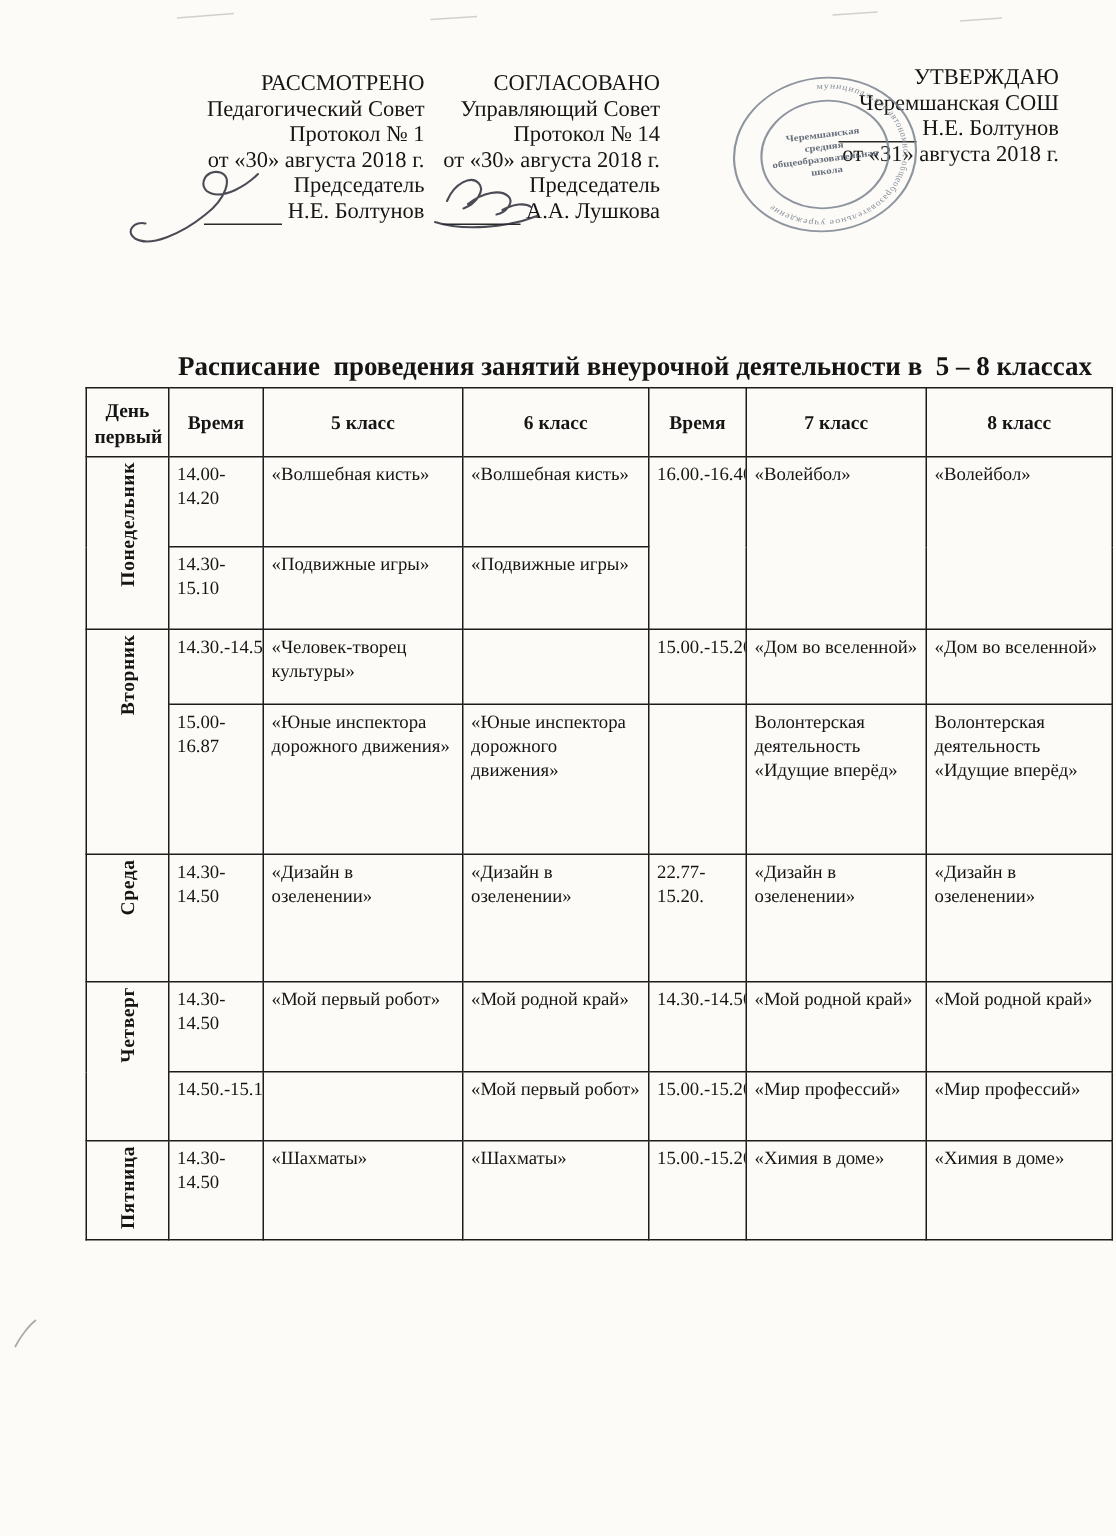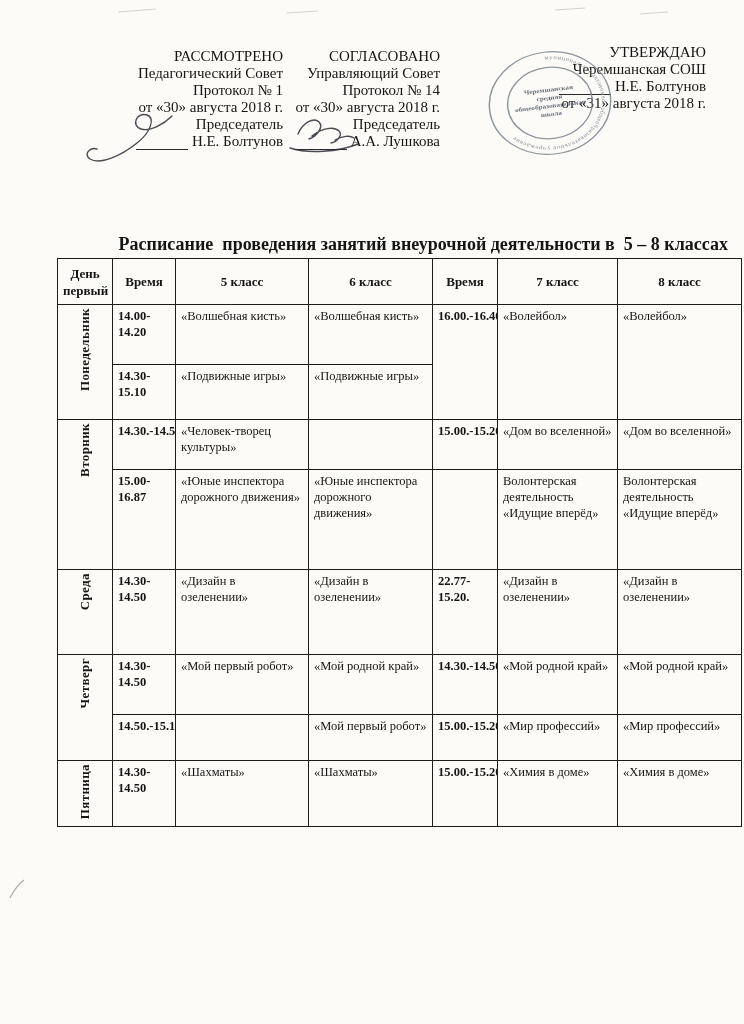--- a/index.html
+++ b/index.html
@@ -33,21 +33,21 @@
   
   .sched {
     position:absolute; top:258px; left:57px; width:684px;
     border-collapse:collapse; table-layout:fixed;
   }
   .sched th, .sched td {
     border:1.6px solid #1c1c1c; vertical-align:top;
     padding:3px 5px; font-size:12.5px; line-height:16px; overflow:hidden;
   }
   .sched th { font-weight:bold; text-align:center; vertical-align:middle; font-size:13px; line-height:17px; }
-  .time { font-weight:bold;margin-left:16px; }
+  .time { font-weight:normal;margin-left:16px; }
   .day-cell { vertical-align:middle; text-align:center; padding:2px; }
   .vtext {
     writing-mode:vertical-rl; transform:rotate(180deg);
     font-weight:bold; font-size:13px; letter-spacing:.4px; display:inline-block;
   }
   .overlay { position:absolute; left:0; top:0; width:744px; height:1024px; pointer-events:none; z-index:6; }
   .ink { fill:none; stroke:#2c2c38; stroke-width:1.4; stroke-linecap:round; opacity:.85; }
   .faint { fill:none; stroke:#b7b4ad; stroke-width:1; opacity:.6; }
   .mark { fill:none; stroke:#8a8880; stroke-width:1.2; opacity:.7; }
 </style>

